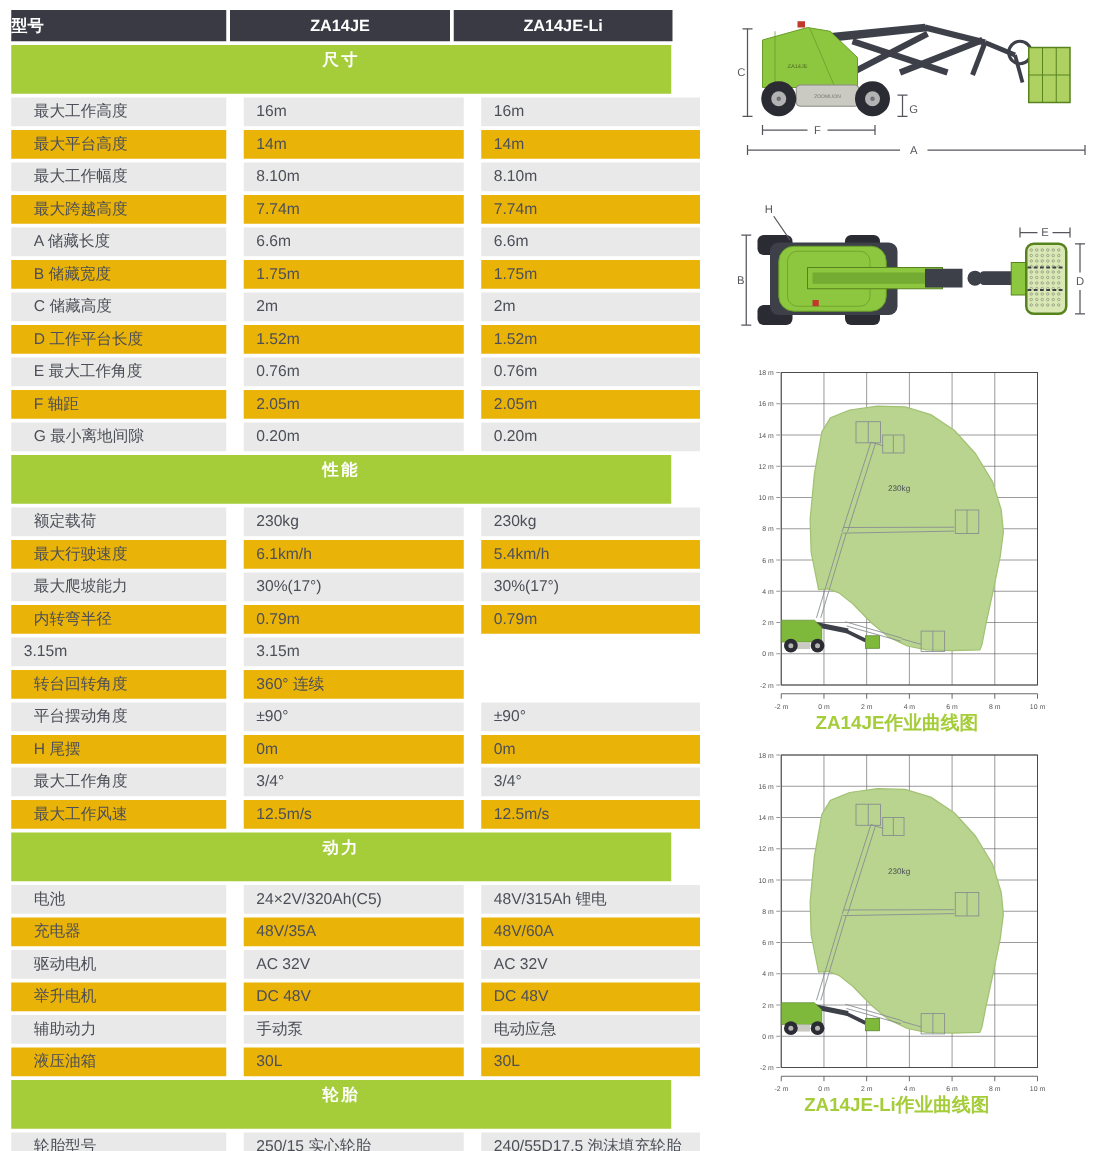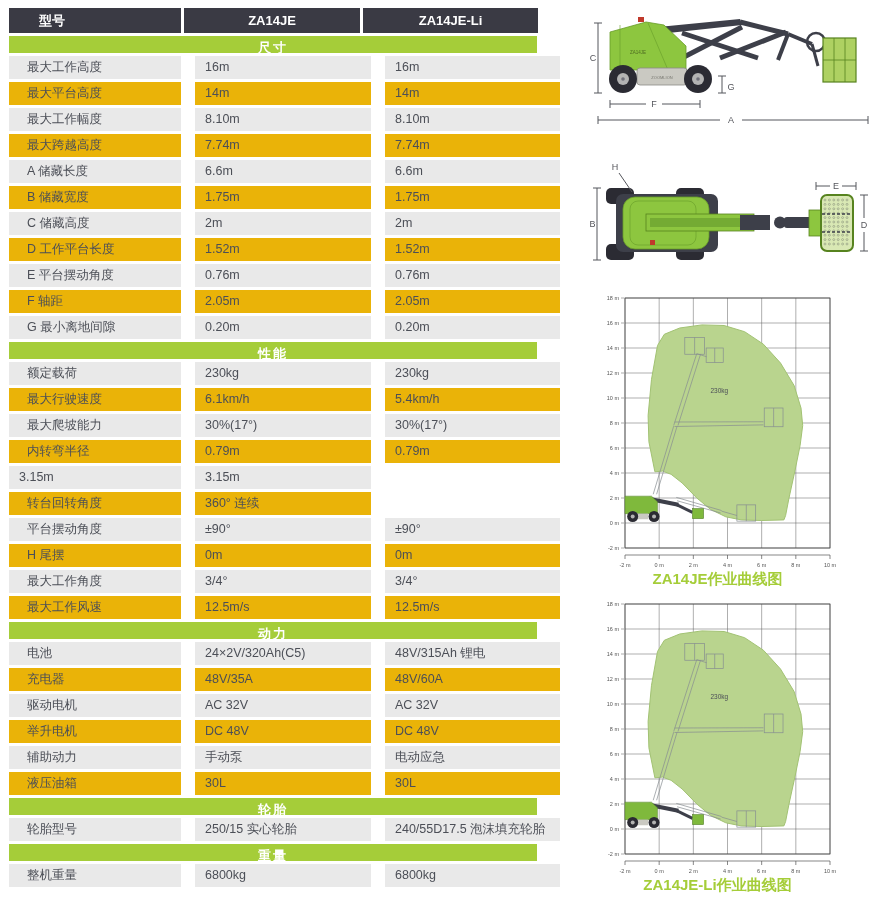--- a/index.html
+++ b/index.html
@@ -9,25 +9,25 @@
     -webkit-font-smoothing:antialiased;
   }
   .layout{display:flex;}
   
   .spec-table{width:528px;margin:8px 0 0 9px;flex:none;}
   .t-header{display:grid;grid-template-columns:172px 176px 175px;column-gap:3px;}
   .t-header .cell{
     background:#3a3a44;color:#ffffff;font-weight:bold;font-size:13px;
     height:25px;line-height:25px;white-space:nowrap;overflow:hidden;
   }
-  .t-header .cell.first{padding-left:30px;}
+  .t-header .cell.first{}
   .t-header .cell.center{text-align:center;}
   .band{
     background:#a5cd39;color:#ffffff;font-weight:bold;font-size:13px;
-    text-align:center;height:17px;line-height:23px;margin-top:3px;letter-spacing:2px;
+    text-align:center;height:39px;line-height:23px;margin-top:3px;letter-spacing:2px;
   }
   .row{display:grid;grid-template-columns:172px 176px 175px;column-gap:14px;margin-top:3px;}
   .row .cell{
     height:23px;line-height:23px;font-size:12.5px;color:#4c4f57;
     white-space:nowrap;overflow:hidden;
   }
   .row .cell.label{padding-left:18px;}
   .row .cell.value{padding-left:10px;}
   .row.light .cell{background:#e9e9e9;}
   .row.dark  .cell{background:#eab308;}
@@ -90,21 +90,21 @@
           <div class="cell label">C 储藏高度</div>
           <div class="cell value">2m</div>
           <div class="cell value">2m</div>
         </div>
         <div class="row dark">
           <div class="cell label">D 工作平台长度</div>
           <div class="cell value">1.52m</div>
           <div class="cell value">1.52m</div>
         </div>
         <div class="row light">
-          <div class="cell label">E 平台摆动角度</div>
+          <div class="cell label">E 最大工作角度</div>
           <div class="cell value">0.76m</div>
           <div class="cell value">0.76m</div>
         </div>
         <div class="row dark">
           <div class="cell label">F 轴距</div>
           <div class="cell value">2.05m</div>
           <div class="cell value">2.05m</div>
         </div>
         <div class="row light">
           <div class="cell label">G 最小离地间隙</div>

